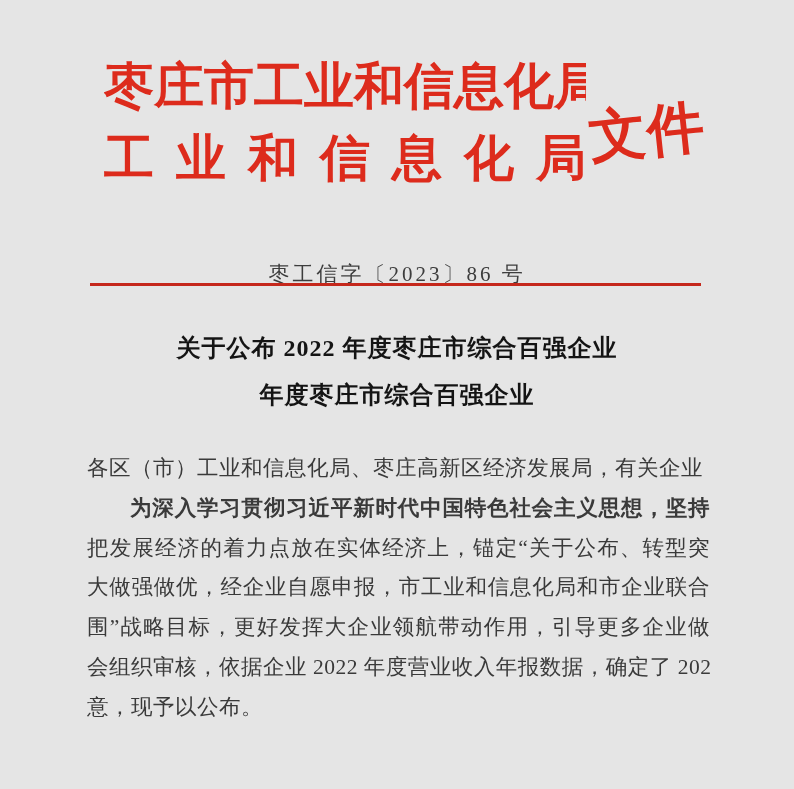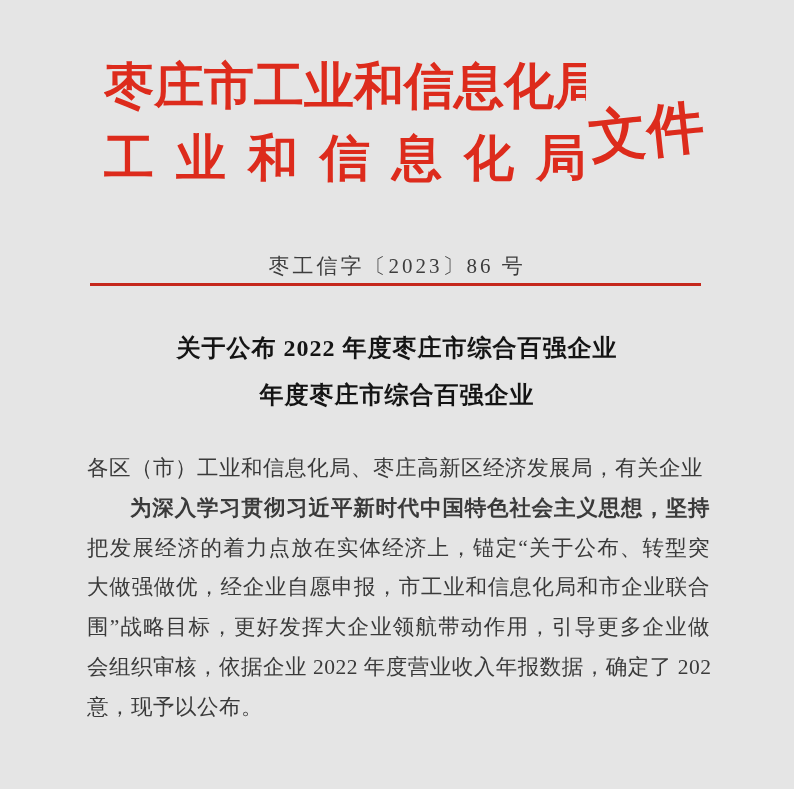--- a/index.html
+++ b/index.html
@@ -44,21 +44,21 @@
     color: #dd2b1c;
     transform: rotate(-6deg);
     letter-spacing: 1px;
     white-space: nowrap;
   }
 
   
   .doc-number {
     position: absolute;
     left: 0;
-    top: 252px;
+    top: 260px;
     width: 100%;
     text-align: center;
     font-size: 21px;
     letter-spacing: 3px;
     color: #3d3d3d;
   }
 
   
   .red-line {
     position: absolute;

